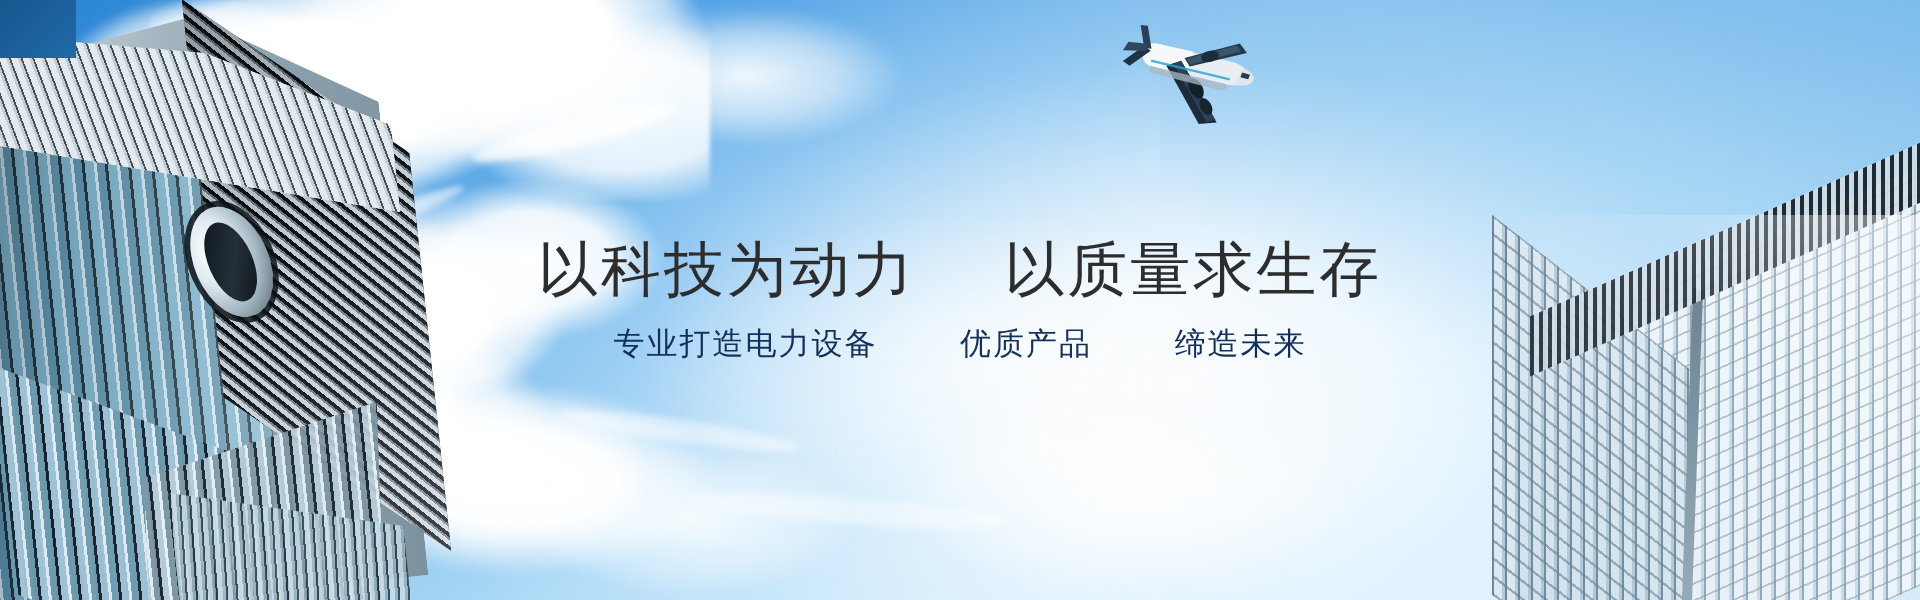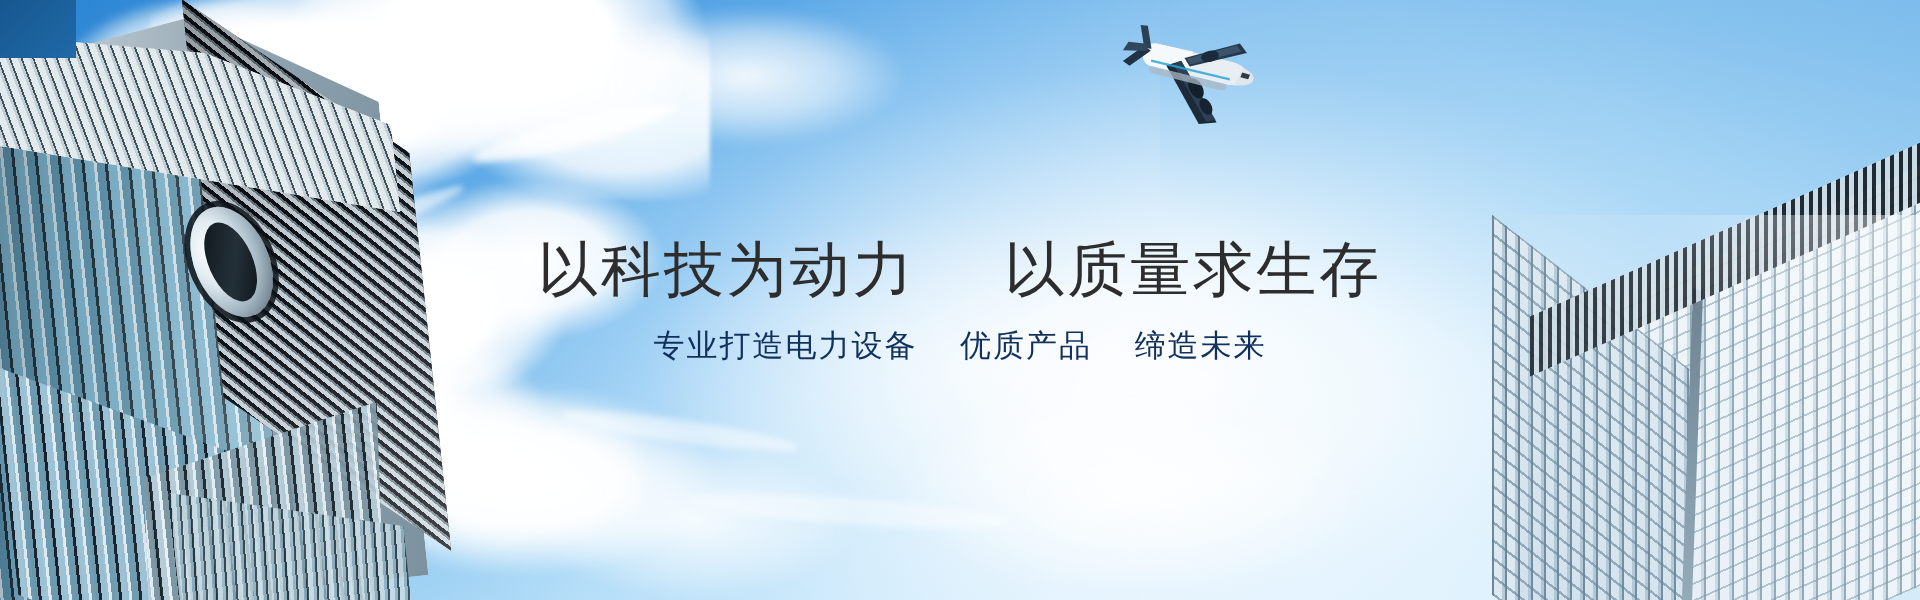--- a/index.html
+++ b/index.html
@@ -301,21 +301,21 @@
     font-family:"DejaVu Sans","Liberation Sans",sans-serif;
     font-size:60px;
     font-weight:400;
     letter-spacing:3px;
     color:#2d2d2d;
     line-height:1.12;
     white-space:pre;
   }
   .subline{
     margin-top:24px;
-    font-family:Liberation Sans, sans-serif;
+    font-family:Liberation Mono, monospace;
     font-size:31px;
     font-weight:400;
     letter-spacing:2px;
     color:#12305c;
     line-height:1.2;
     white-space:pre;
   }
 
   
   .flare{

